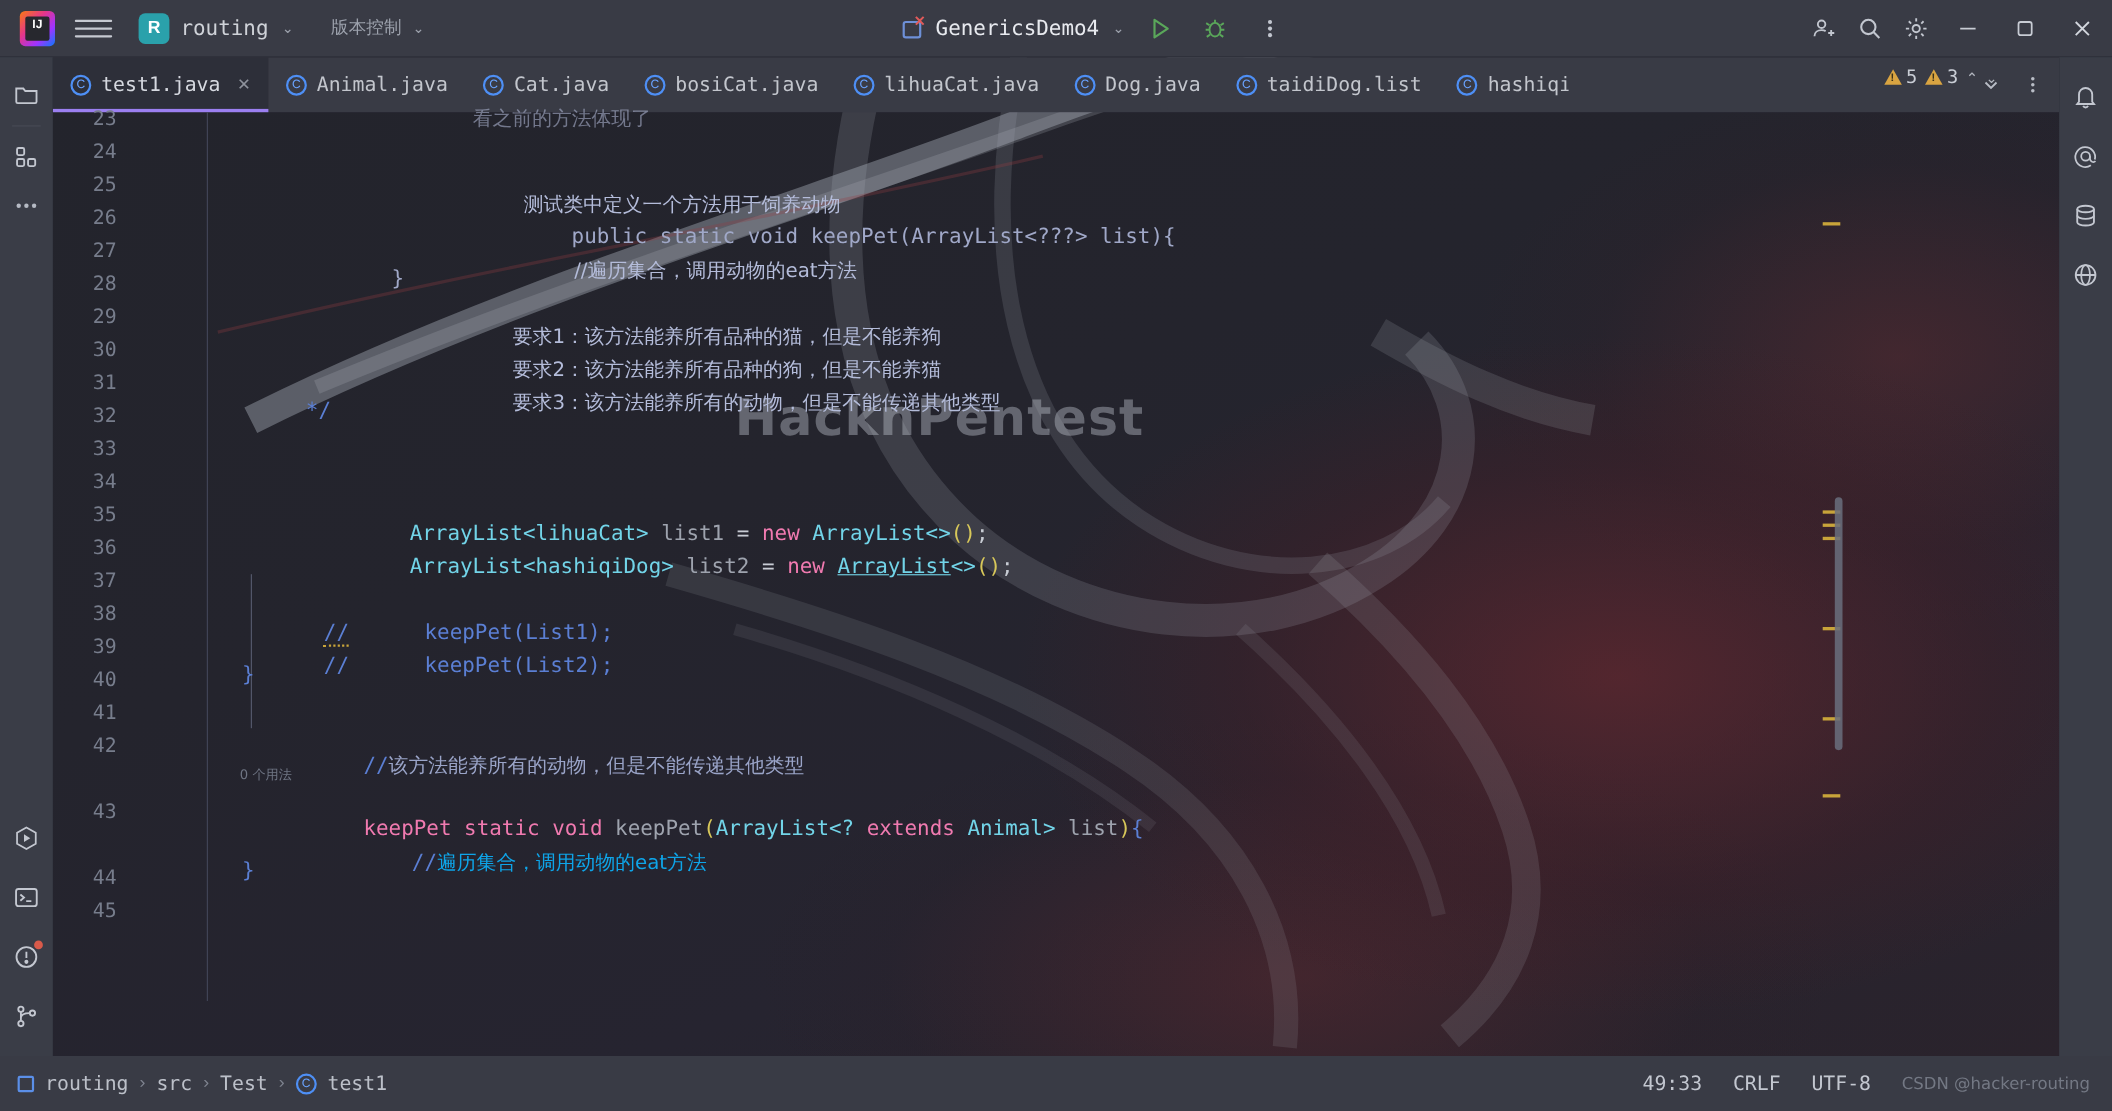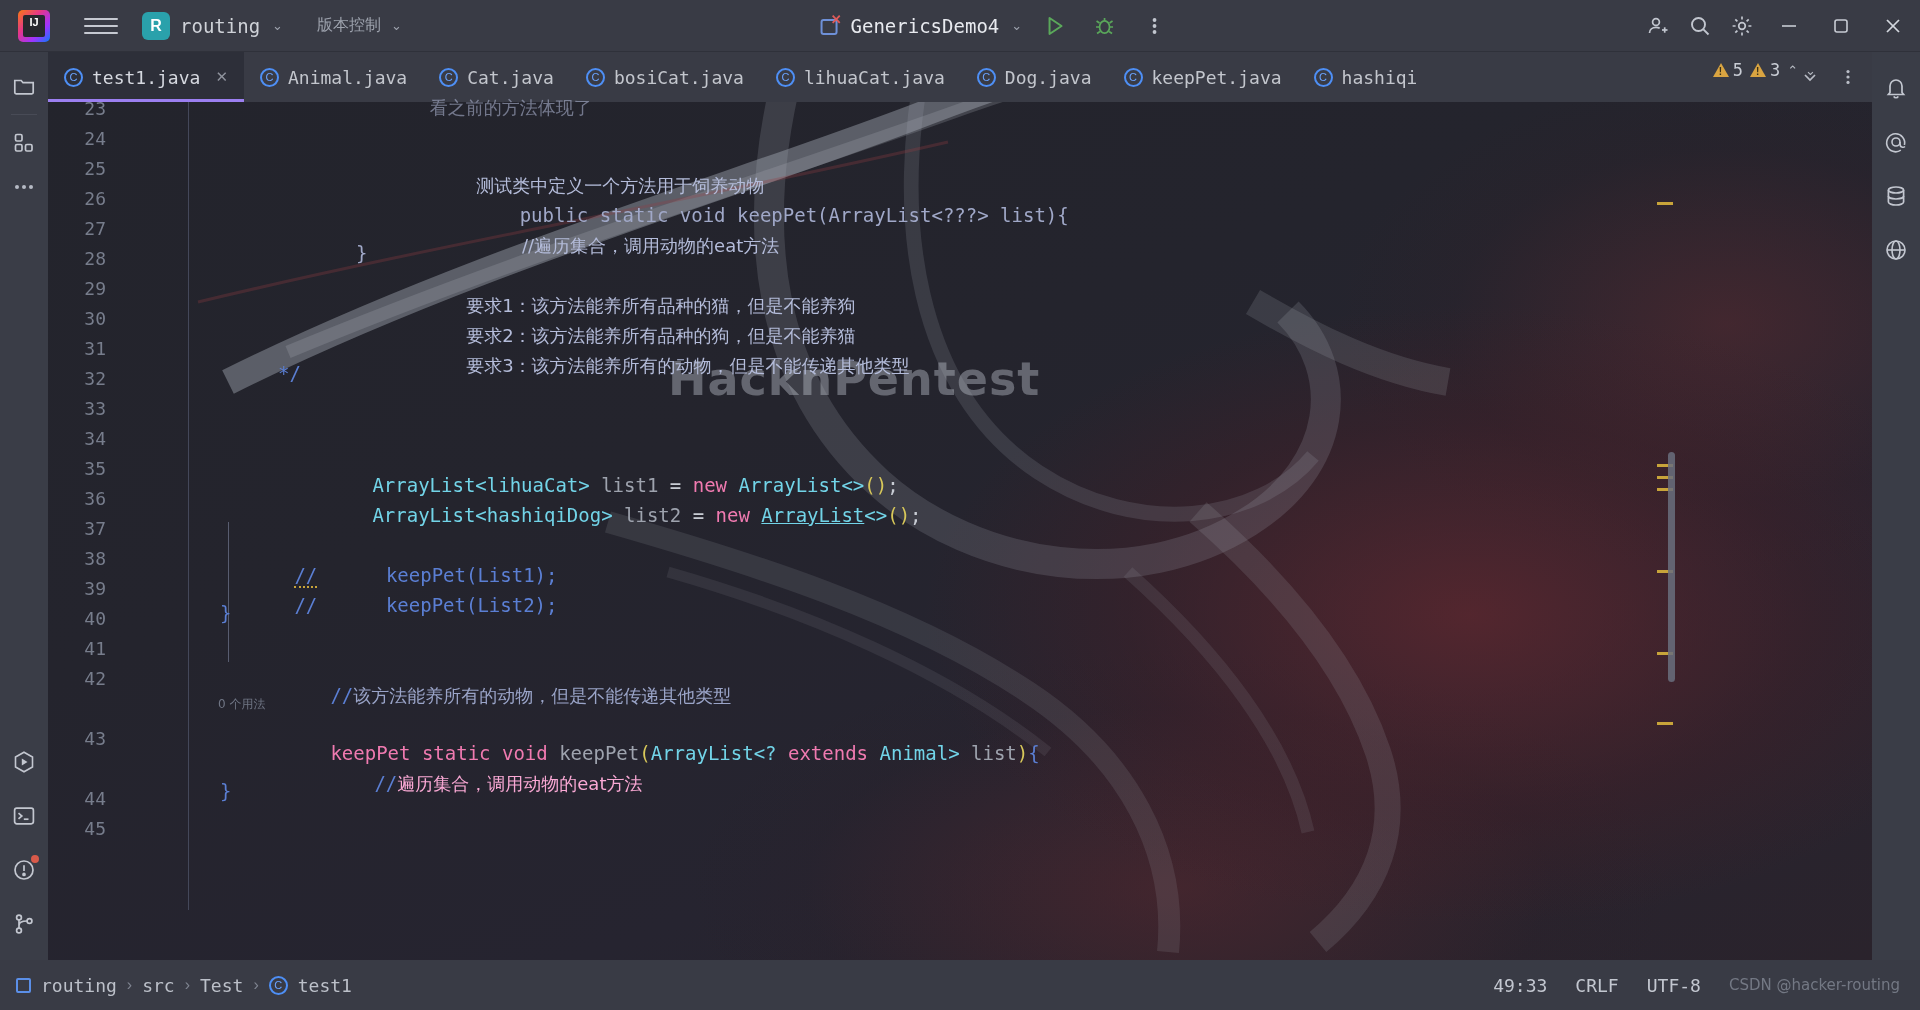--- a/index.html
+++ b/index.html
@@ -12,21 +12,21 @@
   #app { position: relative; width: 1920px; height: 1010px; background:#2b2d36; }
 
   
   .titlebar {
     position: absolute; top: 0; left: 0; width: 1920px; height: 52px;
     background: #3c3f41; background: #393b45;
     display: flex; align-items: center;
     border-bottom: 1px solid #2f313a;
   }
   .tb-left { display:flex; align-items:center; gap: 0px; padding-left: 8px; }
-  .ij-logo { width: 32px; height: 32px; margin: 0 24px 0 10px; position: relative; }
+  .ij-logo { width: 32px; height: 32px; margin: 0 8px 0 10px; position: relative; }
   .ij-logo .sq { position:absolute; inset:0; border-radius:5px;
     background: linear-gradient(135deg,#f97a12 0%, #e4368a 38%, #a033ff 70%, #087cfa 100%); }
   .ij-logo .in { position:absolute; left:5px; top:5px; right:5px; bottom:5px;
     background:#27282e; border-radius:2px; }
   .ij-logo .ij { position:absolute; left:0; right:0; top:6px; text-align:center;
     color:#fff; font-size:11px; font-weight:bold; font-family:"Liberation Sans",sans-serif; }
 
   .hamburger { width: 34px; height: 34px; margin-left: 10px; margin-right: 16px;
     display:flex; flex-direction:column; justify-content:center; gap:5px; cursor:pointer; }
   .hamburger span { display:block; height:2px; background:#c6c9d1; border-radius:1px; }
@@ -380,21 +380,21 @@
       <div class="tab">
         <span class="tab-ic">C</span>
         <span class="tab-label">lihuaCat.java</span>
       </div>
       <div class="tab">
         <span class="tab-ic">C</span>
         <span class="tab-label">Dog.java</span>
       </div>
       <div class="tab">
         <span class="tab-ic">C</span>
-        <span class="tab-label">keepPet.java</span>
+        <span class="tab-label">taidiDog.list</span>
       </div>
       <div class="tab" style="padding-right:0;overflow:hidden;max-width:118px">
         <span class="tab-ic">C</span>
         <span class="tab-label">hashiqi</span>
       </div>
       <div class="tabrow-ctl">
         <div class="icon-btn">
           <svg width="18" height="18" viewBox="0 0 18 18" fill="none" stroke="#b9bdc6" stroke-width="1.7">
               <path d="M4 7l5 5 5-5"></path>
             </svg>
@@ -500,21 +500,21 @@
 
         <div class="cl" style="top:560px;left:18px">
           <span class="s-bl">//</span><span class="s-cjk" style="color:#9aa4c8">该方法能养所有的动物，但是不能传递其他类型</span>
         </div>
         <div class="cl hint" style="top:594px;left:20px">0 个用法</div>
 
         <div class="cl" style="top:618px;left:18px">
           <span class="s-kw">keepPet static void </span><span class="s-id">keepPet</span><span class="s-par">(</span><span class="s-type">ArrayList&lt;? </span><span class="s-kw">extends </span><span class="s-type">Animal&gt;</span><span class="s-id"> list</span><span class="s-par">)</span><span class="s-bl">{</span>
         </div>
         <div class="cl" style="top:648px;left:62px">
-          <span class="s-bl">//</span><span class="s-cjk" style="color:#f9a8d4">遍历集合，调用动物的eat方法</span>
+          <span class="s-bl">//</span><span class="s-cjk" style="color:#0ea5e9">遍历集合，调用动物的eat方法</span>
         </div>
         <div class="cl s-bl" style="top:678px;left:22px">}</div>
       </div>
 
       <div class="markrail">
         <div class="mark" style="top:50px"></div>
         <div class="mark" style="top:312px"></div>
         <div class="mark" style="top:324px"></div>
         <div class="mark" style="top:336px"></div>
         <div class="mark" style="top:418px"></div>

